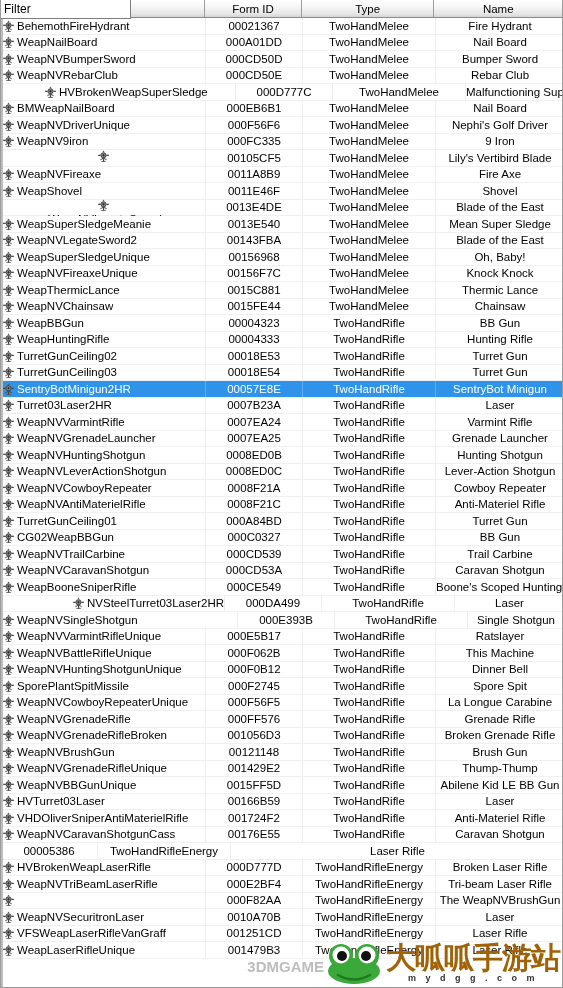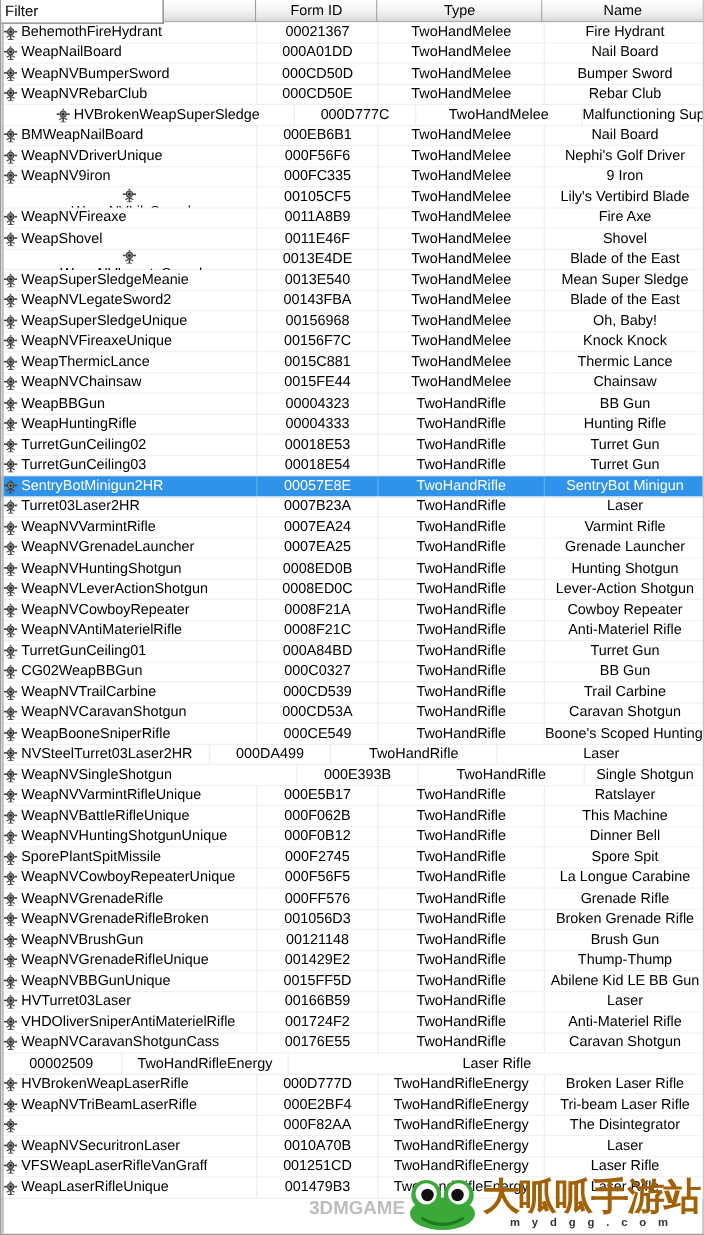--- a/index.html
+++ b/index.html
@@ -900,21 +900,21 @@
               <rect x="3.2" y="11.2" width="4.6" height="0.8" fill="#555"></rect>
             </svg>
           </span>
           <span class="eid-text">WeapBooneSniperRifle</span>
         </div>
         <div class="cell c-formid" style="width: 97px;">000CE549</div>
         <div class="cell c-type" style="width: 133px;">TwoHandRifle</div>
         <div class="cell c-name">Boone's Scoped Hunting Rifle</div>
       </div>
       <div class="row">
-        <div class="cell c-editor" style="width: 167px;">
+        <div class="cell c-editor" style="width: 224px; justify-content: flex-end;">
           <span class="ico">
             <svg viewBox="0 0 11 12" width="11" height="12" xmlns="http://www.w3.org/2000/svg">
               <path d="M5.5 0.5 L4.4 2.2 L6.6 2.2 Z" fill="#555"></path>
               <circle cx="5.5" cy="5.3" r="2.6" fill="#888" stroke="#333" stroke-width="0.8"></circle>
               <circle cx="5.5" cy="5.3" r="1.0" fill="#222"></circle>
               <rect x="0.2" y="4.7" width="2.4" height="1.3" fill="#444"></rect>
               <rect x="8.4" y="4.7" width="2.4" height="1.3" fill="#444"></rect>
               <rect x="4.9" y="7.6" width="1.3" height="4.1" fill="#444"></rect>
               <path d="M2.3 9.8 L4.9 8.4 M8.7 9.8 L6.2 8.4" stroke="#444" stroke-width="1" fill="none"></path>
               <rect x="3.2" y="11.2" width="4.6" height="0.8" fill="#555"></rect>
@@ -1200,21 +1200,21 @@
               <rect x="3.2" y="11.2" width="4.6" height="0.8" fill="#555"></rect>
             </svg>
           </span>
           <span class="eid-text">WeapNVCaravanShotgunCass</span>
         </div>
         <div class="cell c-formid" style="width: 97px;">00176E55</div>
         <div class="cell c-type" style="width: 133px;">TwoHandRifle</div>
         <div class="cell c-name">Caravan Shotgun</div>
       </div>
       <div class="row">
-        <div class="cell c-formid" style="width: 97px;">00002509</div>
+        <div class="cell c-formid" style="width: 97px;">00005386</div>
         <div class="cell c-type" style="width: 133px;">TwoHandRifleEnergy</div>
         <div class="cell c-name">Laser Rifle</div>
       </div>
       <div class="row">
         <div class="cell c-editor" style="width: 205px;">
           <span class="ico">
             <svg viewBox="0 0 11 12" width="11" height="12" xmlns="http://www.w3.org/2000/svg">
               <path d="M5.5 0.5 L4.4 2.2 L6.6 2.2 Z" fill="#555"></path>
               <circle cx="5.5" cy="5.3" r="2.6" fill="#888" stroke="#333" stroke-width="0.8"></circle>
               <circle cx="5.5" cy="5.3" r="1.0" fill="#222"></circle>
@@ -1261,21 +1261,21 @@
               <rect x="0.2" y="4.7" width="2.4" height="1.3" fill="#444"></rect>
               <rect x="8.4" y="4.7" width="2.4" height="1.3" fill="#444"></rect>
               <rect x="4.9" y="7.6" width="1.3" height="4.1" fill="#444"></rect>
               <path d="M2.3 9.8 L4.9 8.4 M8.7 9.8 L6.2 8.4" stroke="#444" stroke-width="1" fill="none"></path>
               <rect x="3.2" y="11.2" width="4.6" height="0.8" fill="#555"></rect>
             </svg>
           </span>
         </div>
         <div class="cell c-formid" style="width: 97px;">000F82AA</div>
         <div class="cell c-type" style="width: 133px;">TwoHandRifleEnergy</div>
-        <div class="cell c-name">The Disintegrator</div>
+        <div class="cell c-name">The WeapNVBrushGun</div>
       </div>
       <div class="row">
         <div class="cell c-editor" style="width: 205px;">
           <span class="ico">
             <svg viewBox="0 0 11 12" width="11" height="12" xmlns="http://www.w3.org/2000/svg">
               <path d="M5.5 0.5 L4.4 2.2 L6.6 2.2 Z" fill="#555"></path>
               <circle cx="5.5" cy="5.3" r="2.6" fill="#888" stroke="#333" stroke-width="0.8"></circle>
               <circle cx="5.5" cy="5.3" r="1.0" fill="#222"></circle>
               <rect x="0.2" y="4.7" width="2.4" height="1.3" fill="#444"></rect>
               <rect x="8.4" y="4.7" width="2.4" height="1.3" fill="#444"></rect>

